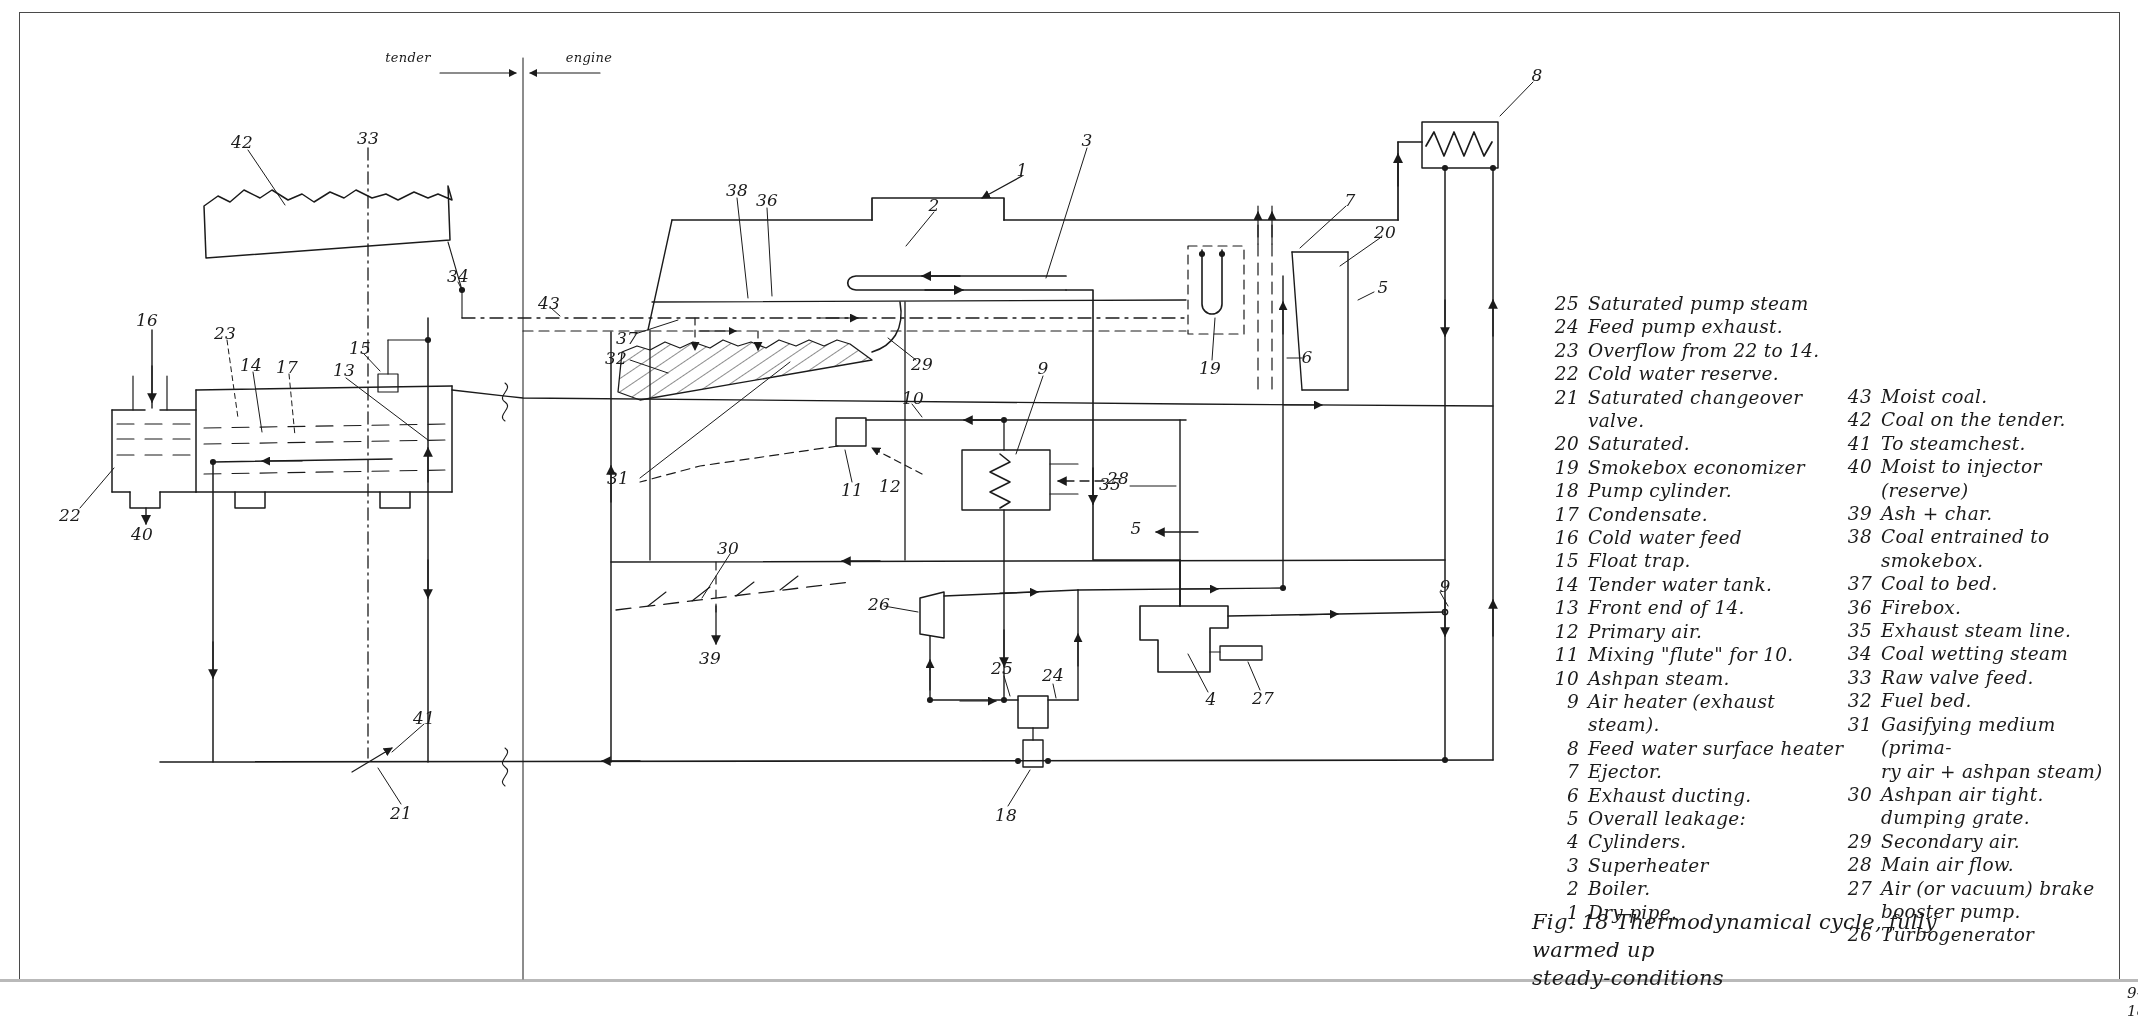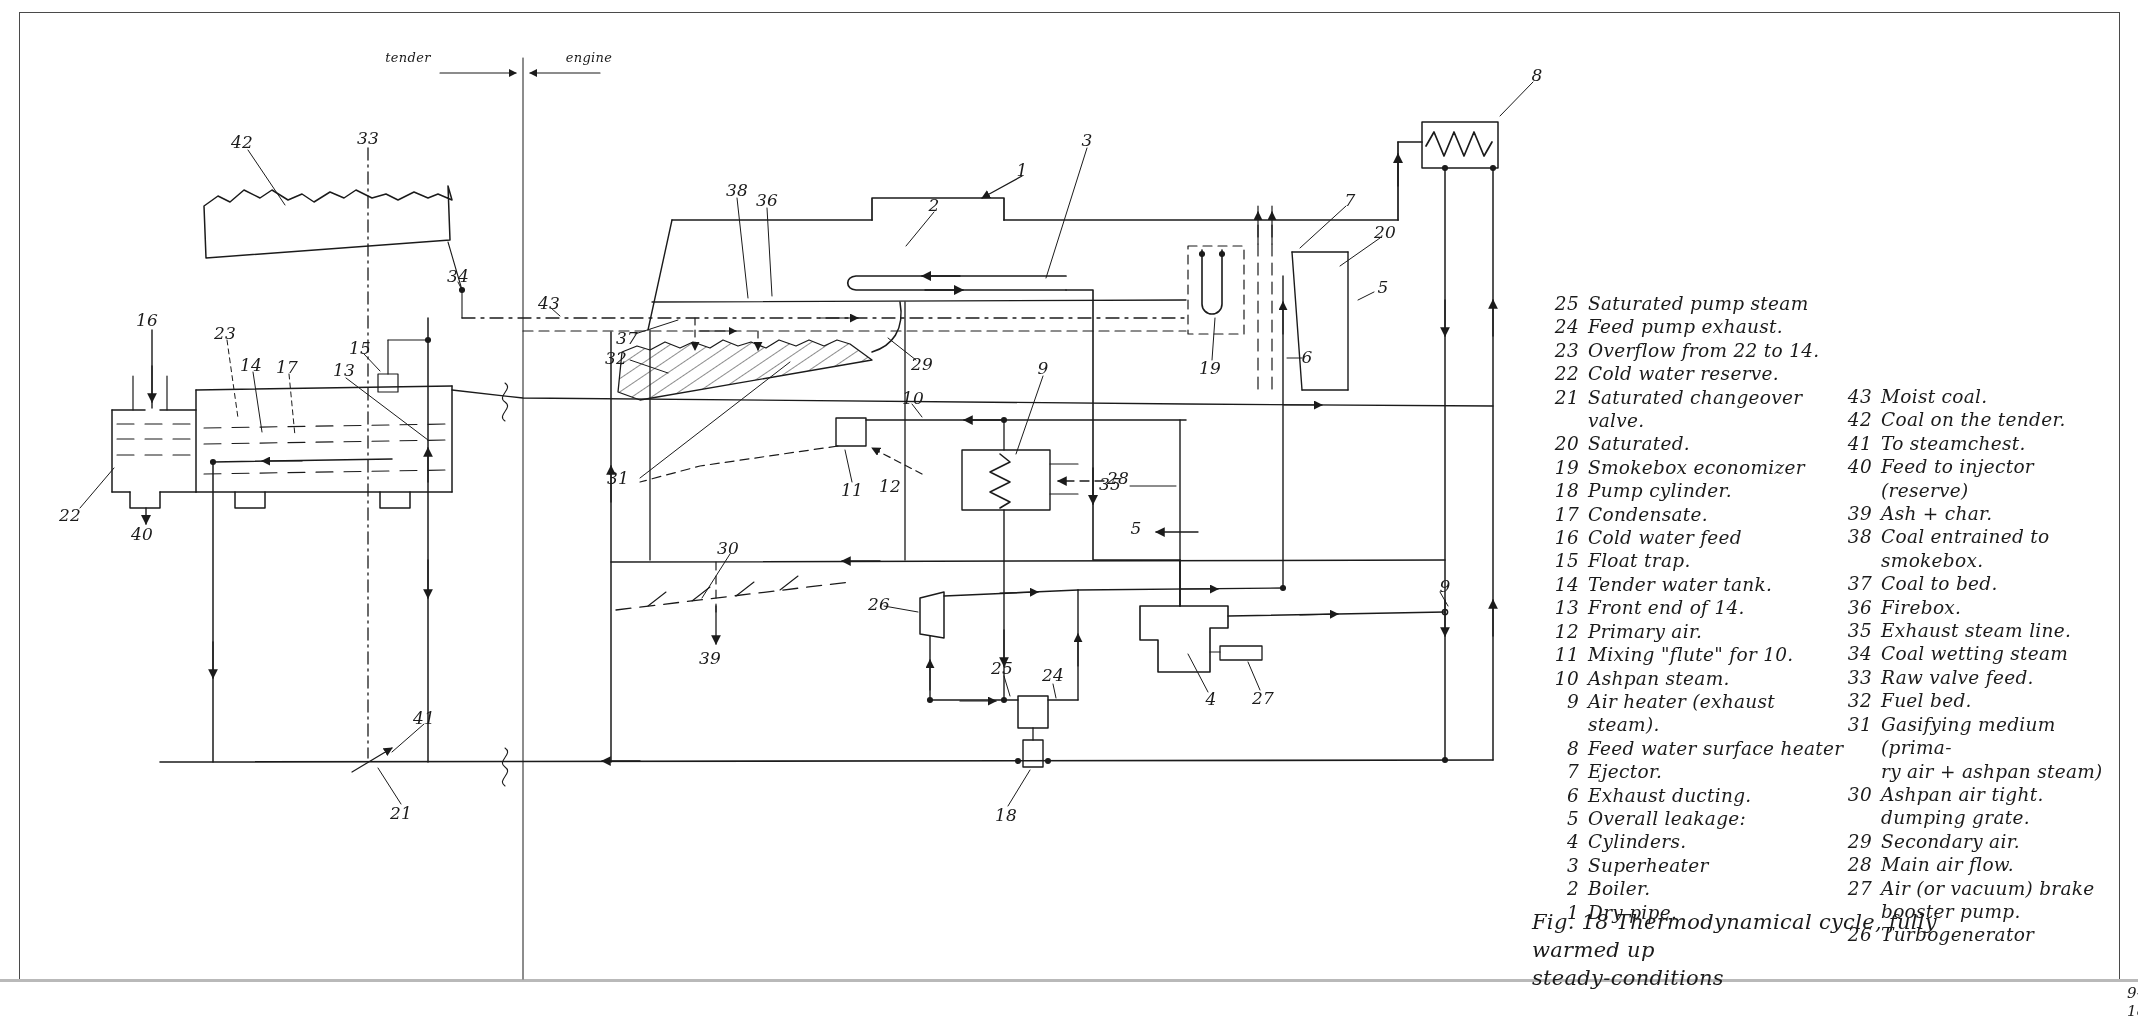--- a/index.html
+++ b/index.html
@@ -467,21 +467,21 @@
       <div class="legend-row">
         <span class="num">42</span>
         <span class="lbl">Coal on the tender.</span>
       </div>
       <div class="legend-row">
         <span class="num">41</span>
         <span class="lbl">To steamchest.</span>
       </div>
       <div class="legend-row">
         <span class="num">40</span>
-        <span class="lbl">Feed to injector (reserve)</span>
+        <span class="lbl">Moist to injector (reserve)</span>
       </div>
       <div class="legend-row">
         <span class="num">39</span>
         <span class="lbl">Ash + char.</span>
       </div>
       <div class="legend-row">
         <span class="num">38</span>
         <span class="lbl">Coal entrained to smokebox.</span>
       </div>
       <div class="legend-row">

